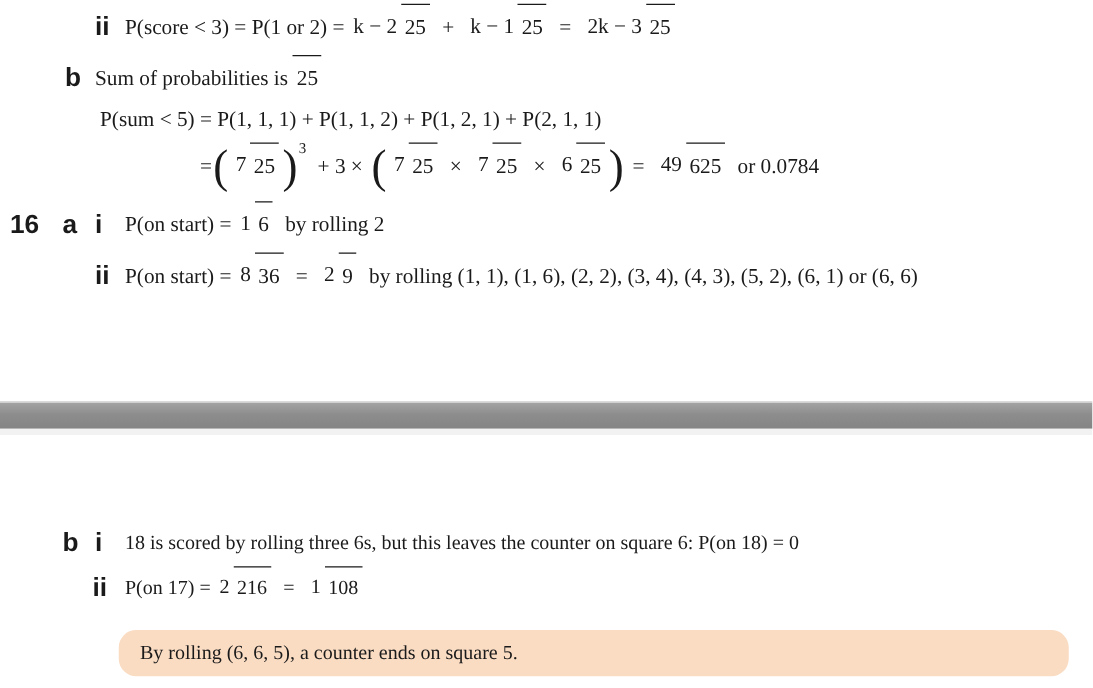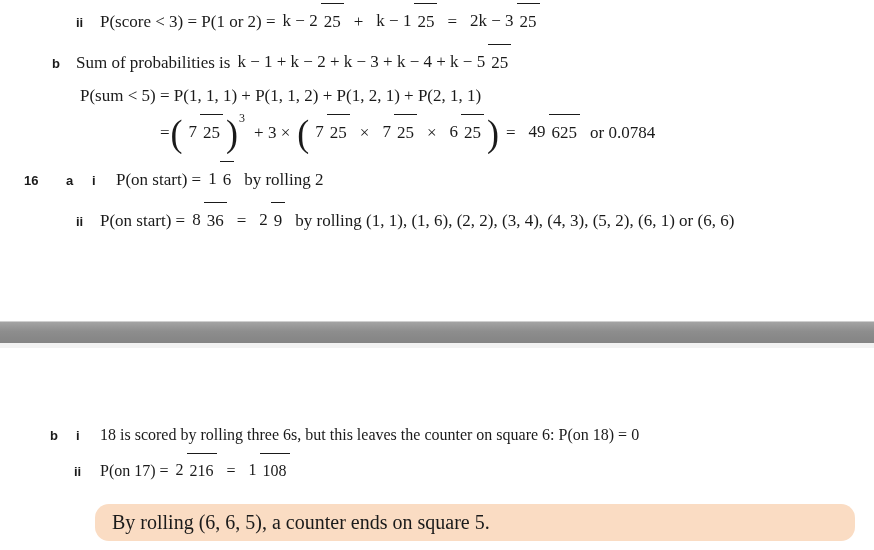--- a/index.html
+++ b/index.html
@@ -3,21 +3,21 @@
 <meta charset="utf-8">
 <style>
   html,body{margin:0;padding:0;}
   body{width:874px;height:550px;overflow:hidden;background:#ffffff;}
   .page{position:relative;width:874px;height:550px;background:#ffffff;}
 
   .mrow{position:absolute;display:flex;align-items:center;white-space:nowrap;
         font-family:"Liberation Serif",serif;font-size:17px;color:#1a1a1a;}
   .mrow.small{font-size:16px;}
 
-  .lbl{font-family:"Liberation Sans",sans-serif;font-weight:700;font-size:13px;color:#1a1a1a;
+  .lbl{font-family:"Liberation Sans",sans-serif;font-weight:700;font-size:21px;color:#1a1a1a;
        display:inline-block;}
   .w24{width:24px;} .w26{width:26px;} .w42{width:42px;}
 
   .frac{display:inline-flex;flex-direction:row;align-items:center;text-align:right;
         line-height:1.18;margin:0 3px;}
   .frac .num{padding:0 3px 1px;}
   .frac .den{border-top:1.2px solid #1a1a1a;padding:8px 3px;}
 
   .op{margin:0 7px;}
   .gap-r{margin-right:1px;}
@@ -27,21 +27,21 @@
       display:inline-block;transform:scaleY(1.05);}
   .sup{font-size:12px;position:relative;top:-15px;margin-left:1px;margin-right:2px;}
 
   .page-divider{position:absolute;left:0;top:321px;width:874px;height:21px;
       background:linear-gradient(180deg,#a4a4a4 0%,#8d8d8d 45%,#848484 100%);
       border-top:1px solid #cfcfcf;}
   .divider-lower-strip{position:absolute;left:0;top:343px;width:874px;height:5px;background:#f2f2f2;}
 
   .callout{position:absolute;left:95px;top:504px;width:760px;height:37px;background:#fadcc3;
       border-radius:14px;display:flex;align-items:center;padding-left:17px;box-sizing:border-box;
-      font-family:"Liberation Serif",serif;font-size:20px;color:#1a1a1a;white-space:nowrap;}
+      font-family:"Liberation Serif",serif;font-size:16px;color:#1a1a1a;white-space:nowrap;}
 </style>
 </head>
 <body>
 
 <div class="page">
 
   <div class="mrow" style="left:76px;top:1px;height:42px;">
     <span class="lbl w24">ii</span>
     <span class="gap-r">P(score &lt; 3) = P(1 or 2) =</span>
     <span class="frac">
@@ -57,21 +57,20 @@
     <span class="frac">
       <span class="num">2k − 3</span>
       <span class="den">25</span>
     </span>
   </div>
 
   <div class="mrow" style="left:52px;top:42px;height:42px;">
     <span class="lbl w24">b</span>
     <span class="gap-r">Sum of probabilities is</span>
     <span class="frac">
-      <span class="num">k − 1 + k − 2 + k − 3 + k − 4 + k − 5</span>
       <span class="den">25</span>
     </span>
   </div>
 
   <div class="mrow" style="left:80px;top:86px;height:20px;">
     <span>P(sum &lt; 5) = P(1, 1, 1) + P(1, 1, 2) + P(1, 2, 1) + P(2, 1, 1)</span>
   </div>
 
   <div class="mrow" style="left:160px;top:110px;height:46px;">
     <span class="gap-r">=</span>
@@ -100,21 +99,21 @@
     </span>
     <span class="bp">)</span>
     <span class="op">=</span>
     <span class="frac">
       <span class="num">49</span>
       <span class="den">625</span>
     </span>
     <span class="gap-l">or 0.0784</span>
   </div>
 
-  <div class="mrow" style="left:24px;top:162px;height:36px;">
+  <div class="mrow" style="left:8px;top:162px;height:36px;">
     <span class="lbl w42">16</span>
     <span class="lbl w26">a</span>
     <span class="lbl w24">i</span>
     <span class="gap-r">P(on start) =</span>
     <span class="frac">
       <span class="num">1</span>
       <span class="den">6</span>
     </span>
     <span class="gap-l">by rolling 2</span>
   </div>

